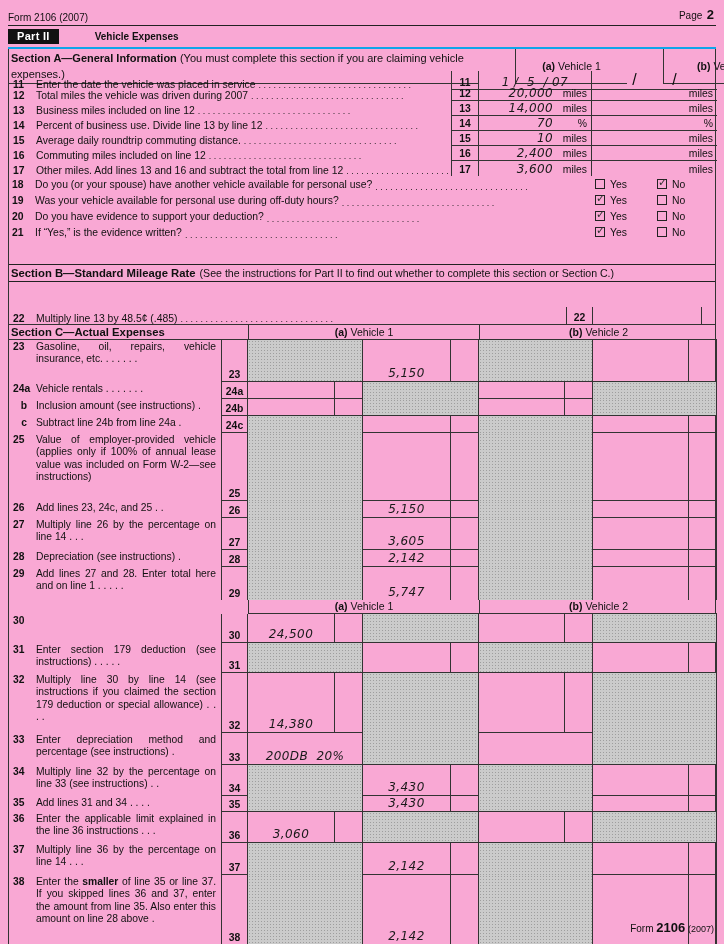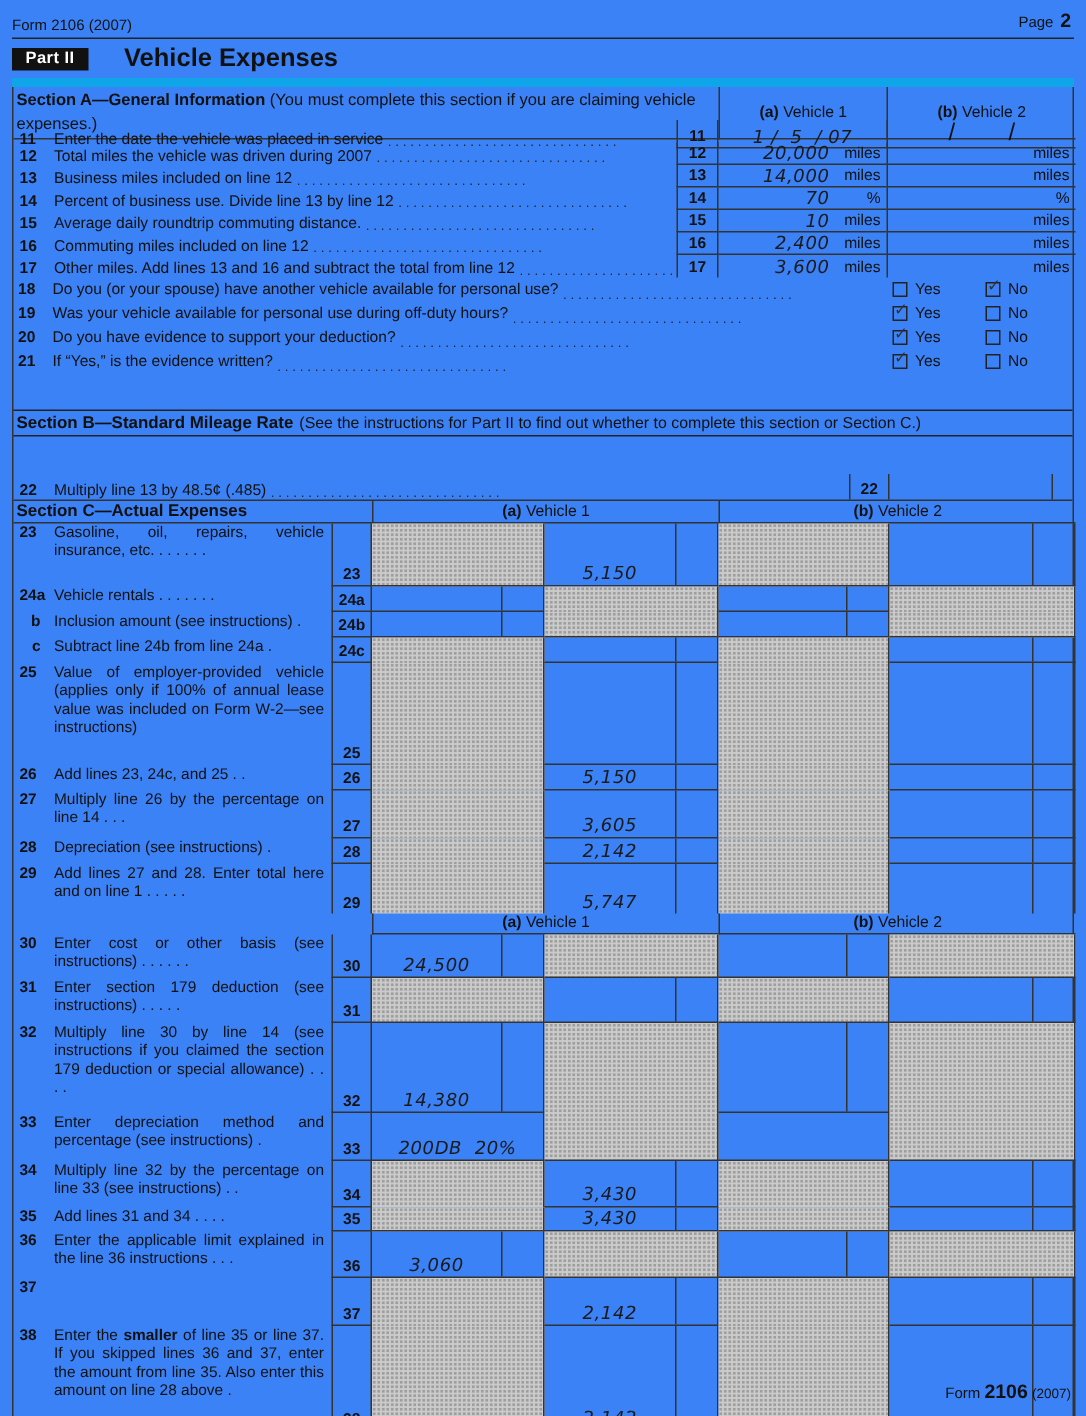--- a/index.html
+++ b/index.html
@@ -1,40 +1,40 @@
 <!DOCTYPE html>
 <html><head>
 <meta charset="utf-8">
 <style>
   * { box-sizing: border-box; margin:0; padding:0; }
   html,body { background:#fff; }
   body { width:724px; height:944px; font-family:"Liberation Sans",sans-serif; color:#111; }
-  .page { position:relative; width:724px; height:944px; background:#3b82f6; overflow:hidden; }
+  .page { position:relative; width:724px; height:944px; background:#f9a8d4; overflow:hidden; }
   .content { position:absolute; left:8px; top:4px; width:708px; }
 
   
   .tophdr { display:flex; justify-content:space-between; align-items:flex-end; padding:1px 2px 2px 0; border-bottom:1px solid #222; }
   .fid { font-size:10px; }
   .pgl { font-size:10px; }
   .pgn { font-weight:700; font-size:13px; }
 
   
-  .p2bar { display:flex; align-items:center; padding:3px 0 3px 0; border-bottom:6px solid #0ea5e9; }
+  .p2bar { display:flex; align-items:center; padding:3px 0 3px 0; border-bottom:2px solid #0ea5e9; }
   .badge { background:#111; color:#fff; font-weight:700; font-size:11px; padding:1px 9px 2px 9px; letter-spacing:0.3px; }
-  .ptitle { font-weight:700; font-size:17px; margin-left:24px; }
+  .ptitle { font-weight:700; font-size:10px; margin-left:36px; }
 
   .formbox { border-left:1px solid #333; border-right:1px solid #333; border-bottom:1.5px solid #111; }
 
   
   .bb { border-bottom:1px solid #333; }
   .hw { font-family:"DejaVu Sans",sans-serif; font-style:italic; font-size:12px; letter-spacing:0.4px; color:#1a1a1a; }
   .sh { background-color:#cbcbcb; background-image:radial-gradient(#9e9e9e 0.9px, rgba(0,0,0,0) 1px); background-size:3px 3px; }
 
   
-  .ahdr { display:grid; grid-template-columns:470px 112px 126px; height:22px; }
+  .ahdr { display:grid; grid-template-columns:470px 112px 126px; height:22px;gap:36px; }
   .aht { padding:2px 6px 0 2px; font-size:11px; line-height:1.45; border-bottom:1px solid #333; }
   .aht b { font-size:11px; }
   .ahv { border-left:1px solid #333; border-bottom:1px solid #333; display:flex; align-items:center; justify-content:center; font-size:10.5px; gap:3px; }
   .arow { display:grid; grid-template-columns:442px 28px 112px 126px; height:15px; }
   .alab { display:flex; align-items:flex-end; font-size:10.4px; overflow:hidden; padding-left:1px; }
   .ln { flex:0 0 26px; font-weight:700; padding-left:3px; }
   .lnR { text-align:right; padding-right:9px; }
   .fl { flex:1; overflow:hidden; white-space:nowrap; font-size:9px; color:#222; padding:0 3px; align-self:flex-end; }
   .fl::after { content:" .    .    .    .    .    .    .    .    .    .    .    .    .    .    .    .    .    .    .    .    .    .    .    .    .    .    .    .    .    .    ."; }
   .nmA { border-left:1px solid #333; border-right:1px solid #333; font-weight:700; font-size:10.4px; display:flex; align-items:flex-end; justify-content:center; padding-bottom:1px; }
@@ -466,21 +466,20 @@
           </div>
       <div class="chv">
             <b>(b)</b>
             <span>Vehicle 2</span>
           </div>
     </div>
 
     <div class="crow" style="height:29px">
       <div class="lab">
             <span class="ln">30</span>
-            <span class="lt">Enter cost or other basis (see instructions)   .    .    .    .    .    .</span>
           </div>
       <div class="nm bb">30</div>
       <div class="hf bb">
             <div class="amt hw">24,500</div>
             <div class="cts"></div>
           </div>
       <div class="hf sh bb"></div>
       <div class="hf bb">
             <div class="amt hw"></div>
             <div class="cts"></div>
@@ -583,20 +582,21 @@
       <div class="hf sh bb"></div>
       <div class="hf bb">
             <div class="amt hw"></div>
             <div class="cts"></div>
           </div>
       <div class="hf sh bb"></div>
     </div>
     <div class="crow" style="height:32px">
       <div class="lab">
             <span class="ln">37</span>
+            <span class="lt">Multiply line 36 by the percentage on line 14   .    .    .</span>
           </div>
       <div class="nm bb">37</div>
       <div class="hf sh"></div>
       <div class="hf bb">
             <div class="amt hw">2,142</div>
             <div class="cts"></div>
           </div>
       <div class="hf sh"></div>
       <div class="hf bb">
             <div class="amt hw"></div>

